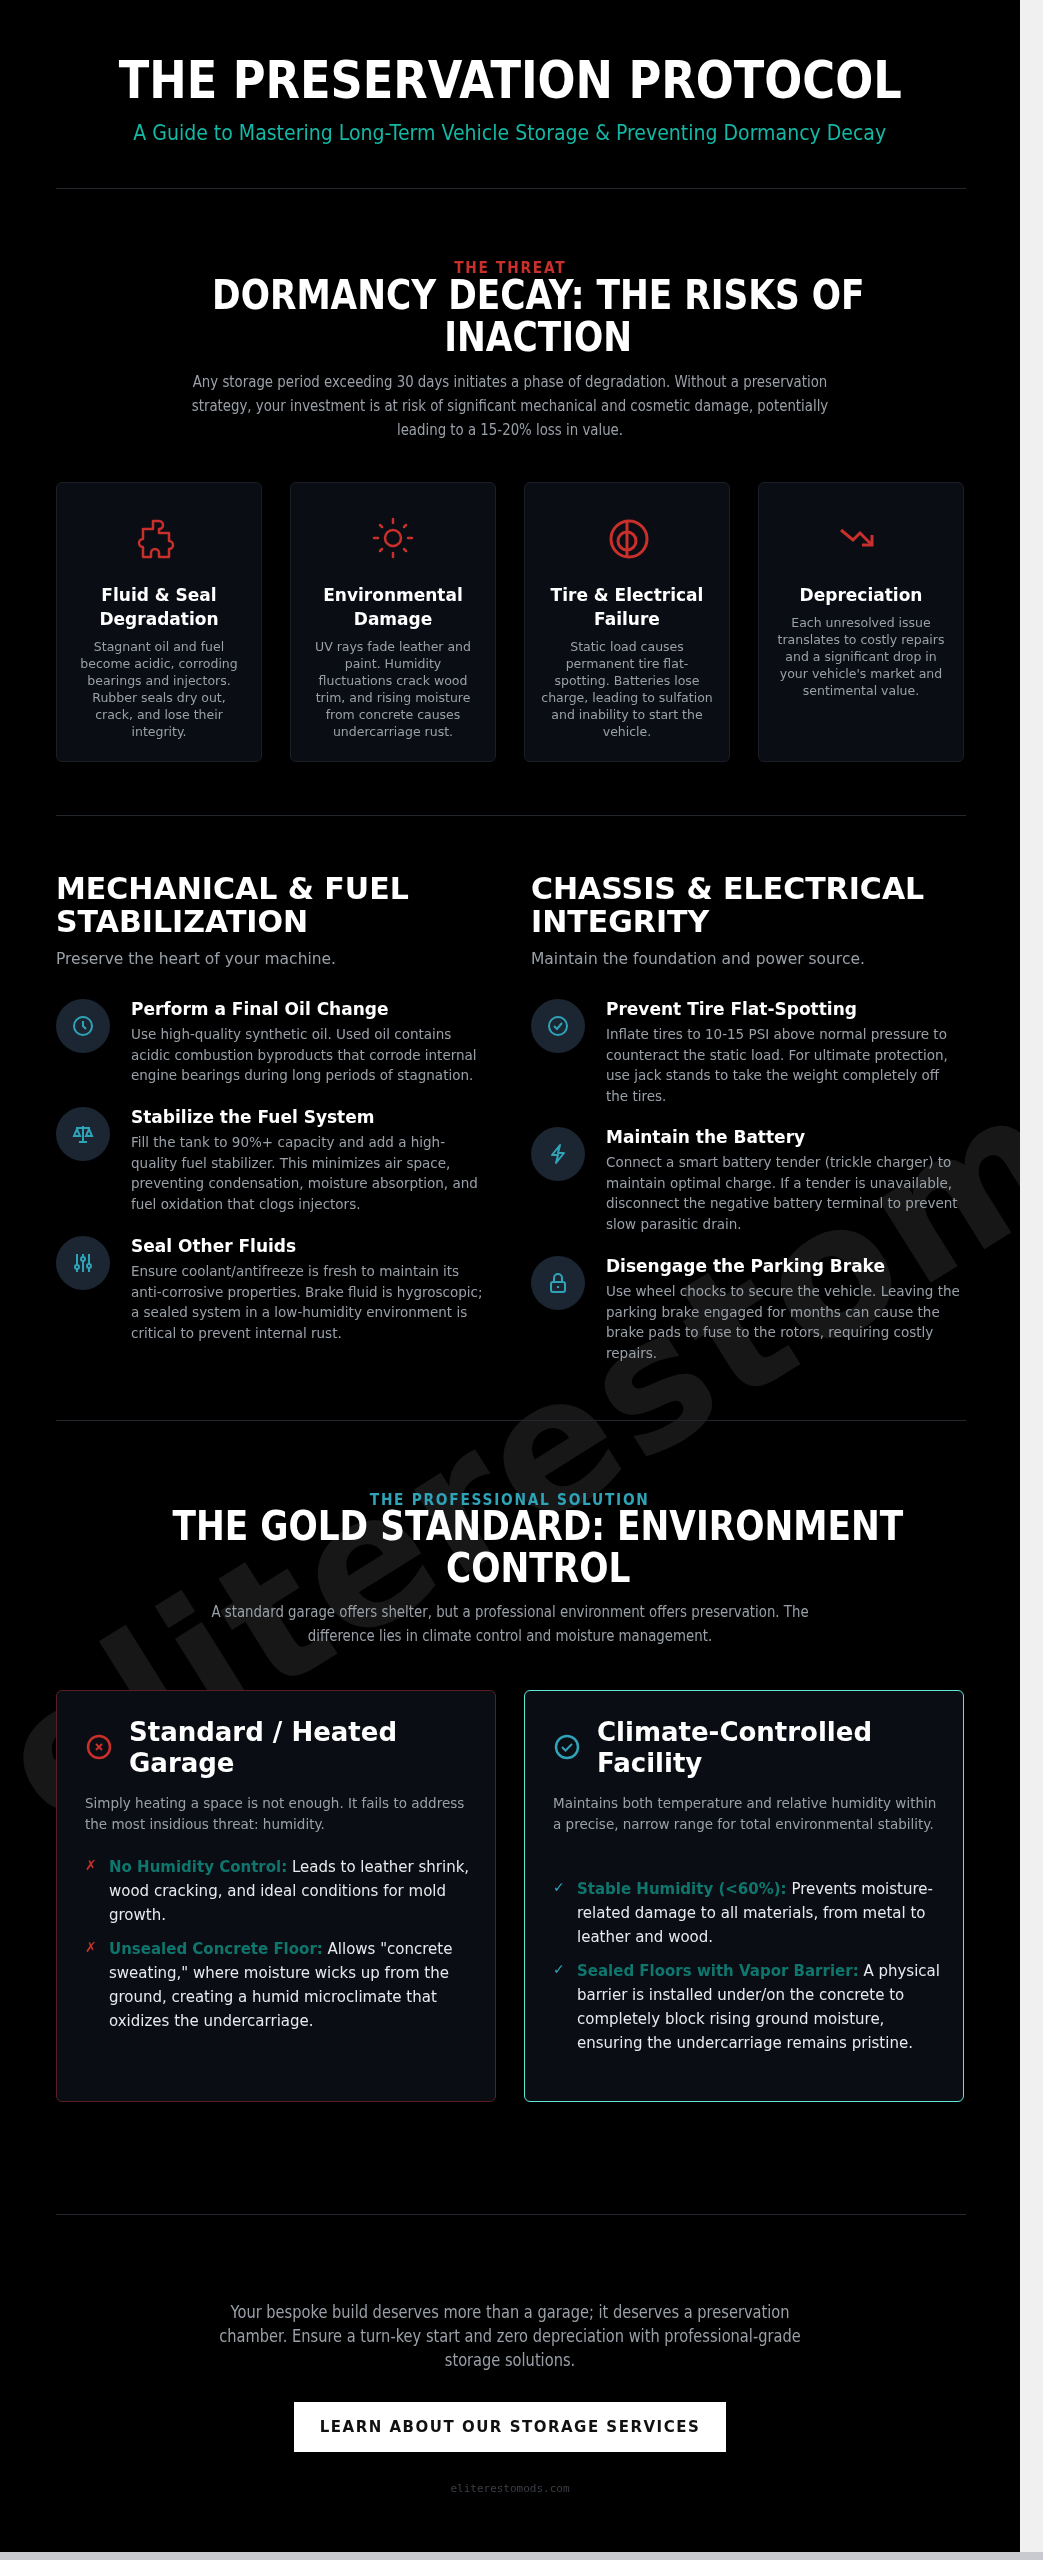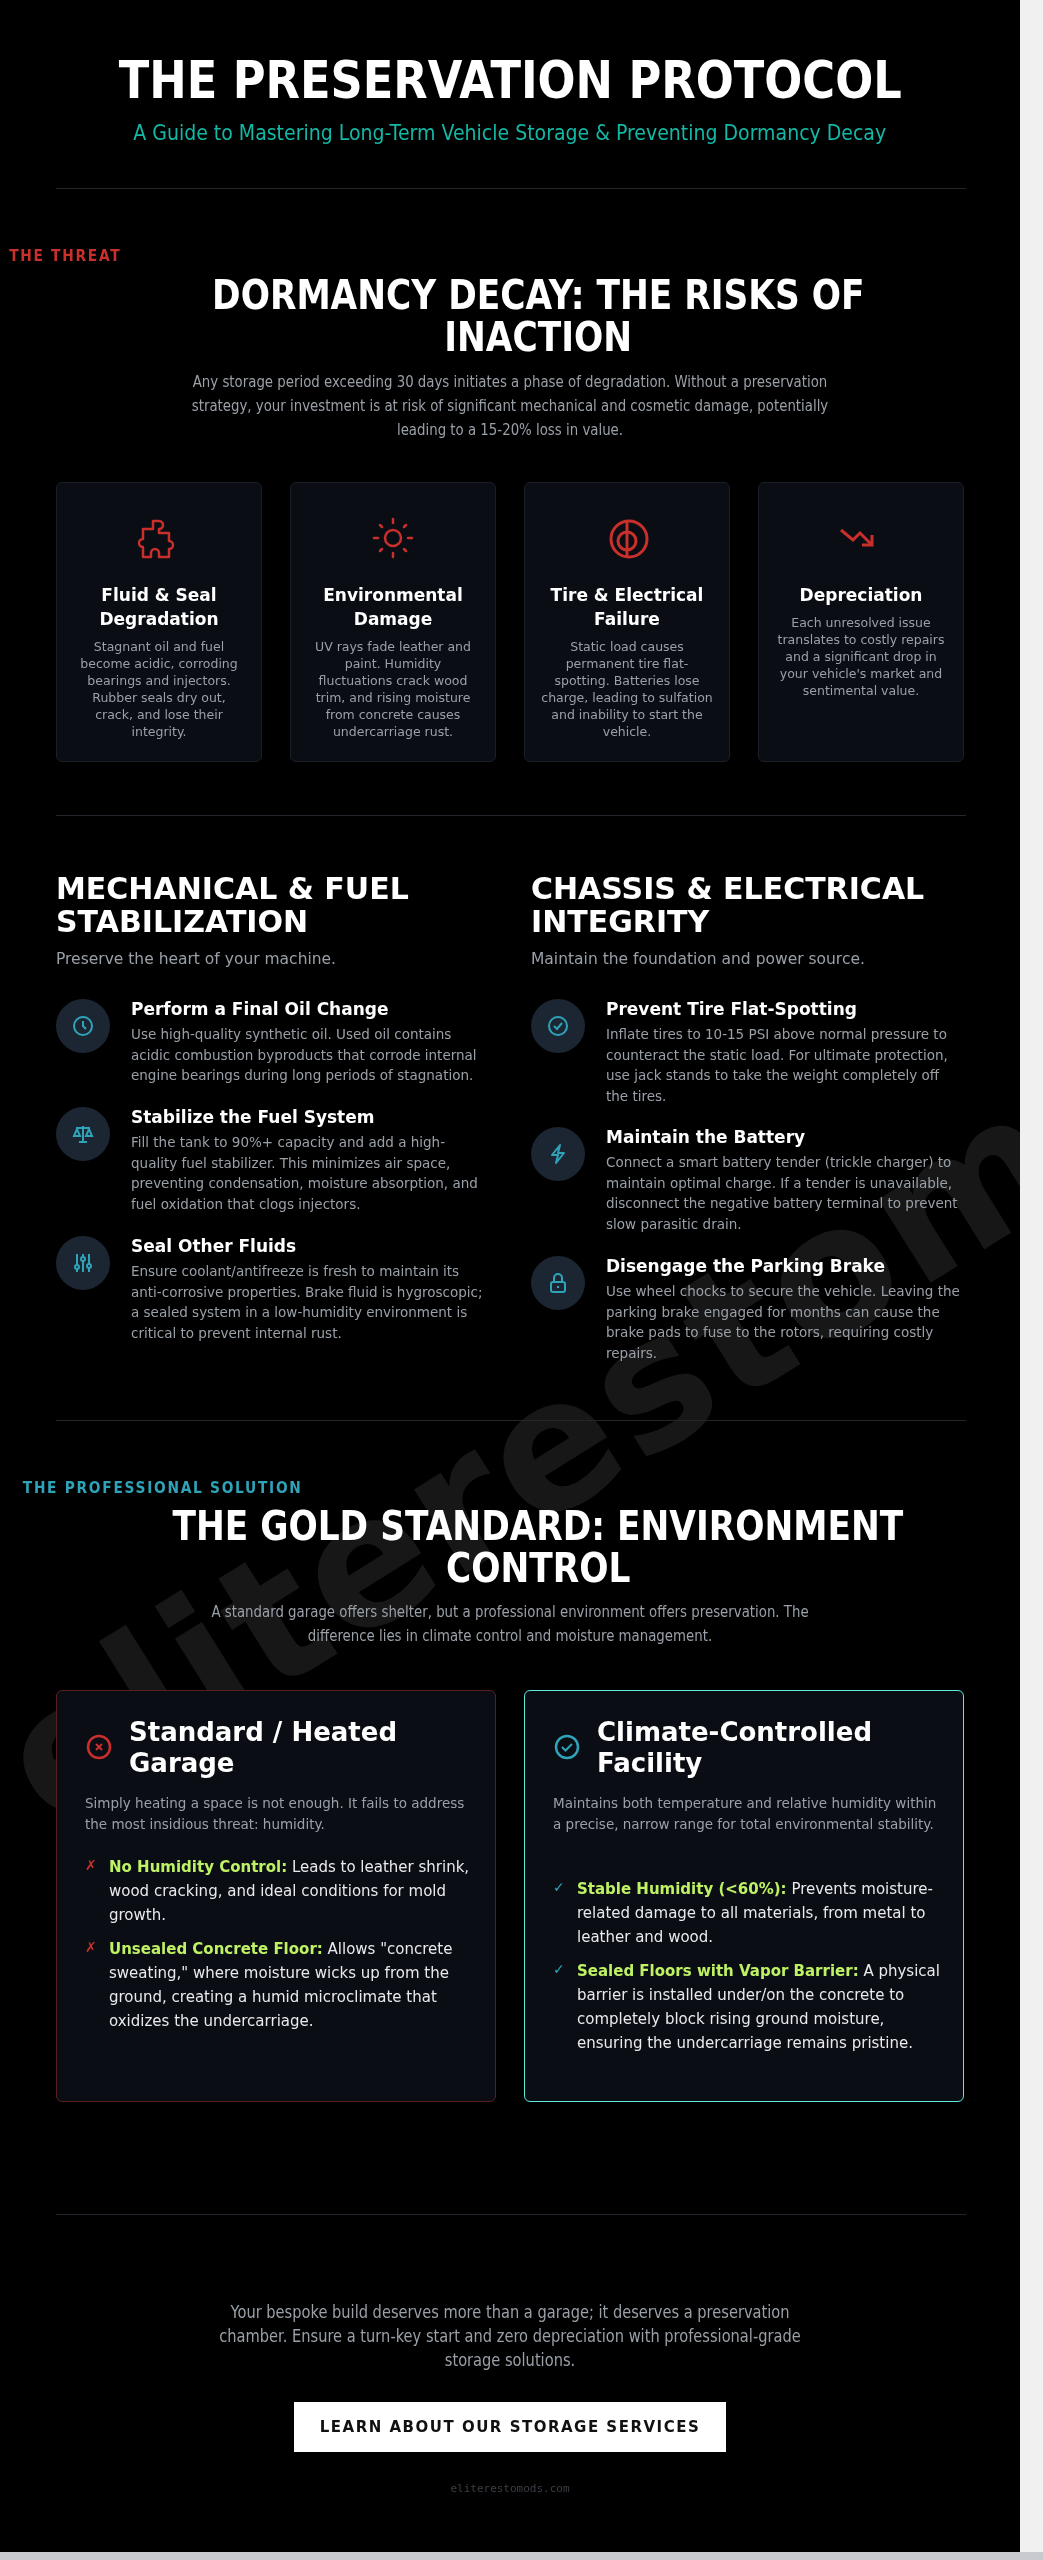--- a/index.html
+++ b/index.html
@@ -15,21 +15,21 @@
   .bottom-bar { position:absolute; left:0; top:2552px; width:1043px; height:8px; background:#c8cad0; }
   .watermark {
     position:absolute; left:-80px; top:1330px; width:1300px; text-align:center;
     transform:rotate(-32deg); font-size:180px; font-weight:bold; color:#fff;
     opacity:0.09; letter-spacing:4px; white-space:nowrap; pointer-events:none;
   }
   .condensed { transform:scaleX(0.86); display:inline-block; transform-origin:center; }
   .hero-title { position:absolute; top:50px; left:0; width:1020px; text-align:center; font-size:52px; font-weight:bold; letter-spacing:0; }
   .hero-sub { position:absolute; top:120px; left:0; width:1020px; text-align:center; font-size:22px; color:#14b8a6; }
   .divider { position:absolute; left:56px; width:910px; height:1px; background:#22262d; }
-  .eyebrow { position:absolute; left:0; width:1020px; font-size:16px; font-weight:bold; letter-spacing:2px; }
+  .eyebrow { position:absolute; left:0; width:1020px; text-align:center; font-size:16px; font-weight:bold; letter-spacing:2px;margin-top:12px; }
   .sec-title { position:absolute; left:0; width:1020px; text-align:center; font-size:40px; font-weight:bold; line-height:42px;margin-left:28px; }
   .sec-desc { position:absolute; left:130px; width:760px; text-align:center; font-size:15.5px; line-height:24px; color:#9aa0a8; }
   .threat-card {
     position:absolute; top:482px; width:204px; height:278px; background:#0a0d13;
     border:1px solid #1a1e26; border-radius:6px; text-align:center;
   }
   .threat-card .ico { position:absolute; top:30px; left:0; width:204px; height:50px; }
   .threat-card .ttl { position:absolute; top:100px; left:10px; width:184px; font-size:17px; font-weight:bold; line-height:24px; }
   .threat-card .txt { position:absolute; left:16px; width:172px; font-size:12.5px; line-height:17px; color:#9aa0a8; }
   .col-title { position:absolute; font-size:30px; font-weight:bold; line-height:33px; }
@@ -39,21 +39,21 @@
   .step .badge svg { position:absolute; left:15px; top:15px; }
   .step .st { position:absolute; left:75px; top:0; font-size:17px; font-weight:bold; }
   .step .sd { position:absolute; left:75px; top:25px; width:355px; font-size:13.5px; line-height:20.5px; color:#9aa0a8; }
   .cmp-card { position:absolute; top:1690px; width:438px; height:410px; background:#0a0d13; border-radius:6px; }
   .cmp-card .hd-ico { position:absolute; left:28px; top:42px; }
   .cmp-card .hd { position:absolute; left:72px; top:26px; font-size:26px; font-weight:bold; line-height:31px; }
   .cmp-card .intro { position:absolute; left:28px; top:102px; width:390px; font-size:13.5px; line-height:21px; color:#9aa0a8; }
   .cmp-card .li { position:absolute; left:28px; width:392px; }
   .cmp-card .li .mk { position:absolute; left:0; top:2px; font-size:14px; }
   .cmp-card .li .tx { position:absolute; left:24px; width:368px; font-size:15px; line-height:24px; color:#e8eaed; }
-  .cmp-card .li b { color:#bef264; }
+  .cmp-card .li b { color:#0f766e; }
   .cta-title { position:absolute; top:2250px; left:0; width:1020px; text-align:center; font-size:30px; font-weight:bold; }
   .cta-desc { position:absolute; top:2300px; left:170px; width:680px; text-align:center; font-size:17px; line-height:24px; color:#9aa0a8; }
   .cta-btn {
     position:absolute; top:2402px; left:294px; width:432px; height:50px; background:#fff; color:#111;
     border:none; font-family:"DejaVu Sans", sans-serif; font-size:15px; font-weight:bold; letter-spacing:1.5px; cursor:pointer;
   }
   .footer-url { position:absolute; top:2482px; left:0; width:1020px; text-align:center; font-family:"DejaVu Sans Mono", monospace; font-size:11px; color:#3a3e45; }
 </style>
 </head>
 <body>

